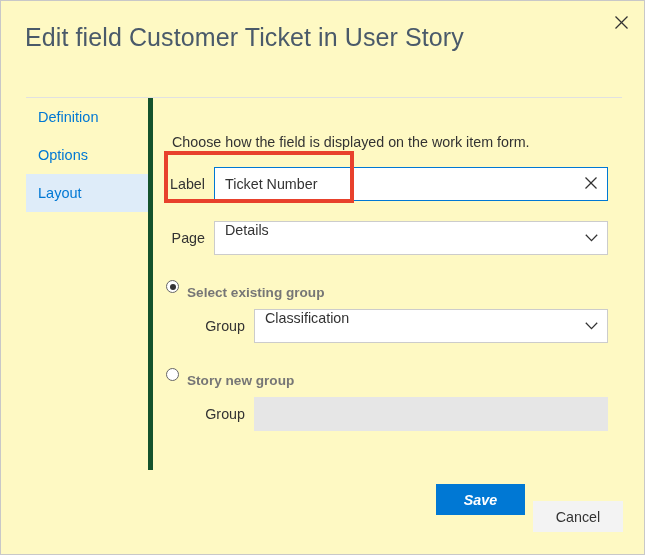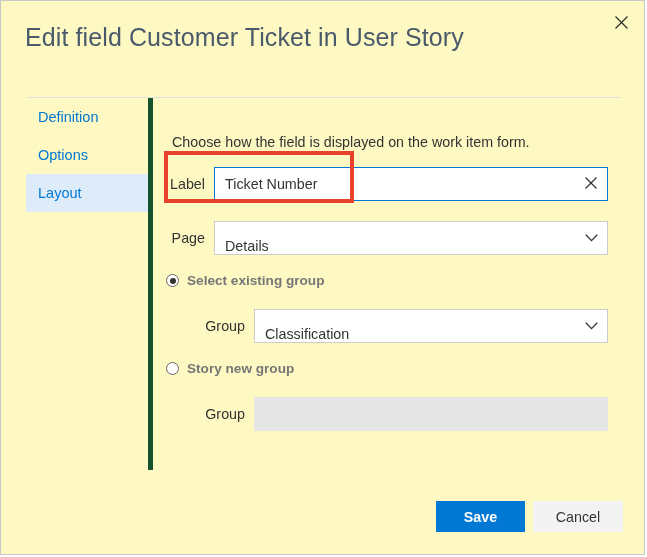--- a/index.html
+++ b/index.html
@@ -157,21 +157,21 @@
   #row-group-new { top: 286px; left: 40px; width: 414px; }
   #row-group-new .row-label { width: 60px; }
 
   .dropdown {
     position: relative;
     flex: 1;
     height: 34px;
     border: 1px solid #cccccc;
     background: #ffffff;
     display: flex;
-    align-items: flex-end;
+    align-items: flex-start;
     box-sizing: border-box;
     cursor: pointer;
     gap: 44px;
   }
   .dropdown .value {
     font-size: 14.3px;
     color: #333333;
     padding-left: 10px;
     flex: 1;
     white-space: nowrap;
@@ -219,20 +219,21 @@
     height: 6px;
     border-radius: 50%;
     background: #333333;
   }
   .radio-label {
     font-size: 13.6px;
     font-weight: bold;
     color: #767676;
     margin-left: 8px;
     white-space: nowrap;
+    margin-top: 12px;
   }
 
   
   #annotation-box {
     position: absolute;
     left: 163px;
     top: 150px;
     width: 190px;
     height: 52px;
     border: 4px solid #e8412c;
@@ -246,25 +247,26 @@
     position: absolute;
     height: 31px;
     border: none;
     font-size: 14.3px;
     font-family: "Liberation Sans", sans-serif;
     cursor: pointer;
     padding: 0;
   }
   #save-button {
     left: 435px;
-    top: 500px;
+    top: 483px;
     width: 89px;
     background: #0078d4;
     color: #ffffff;
     font-weight: bold;
+    font-style: italic;
   }
   #cancel-button {
     left: 532px;
     top: 500px;
     width: 90px;
     background: #f3f3f3;
     color: #333333;
   }
 </style>
 </head>

